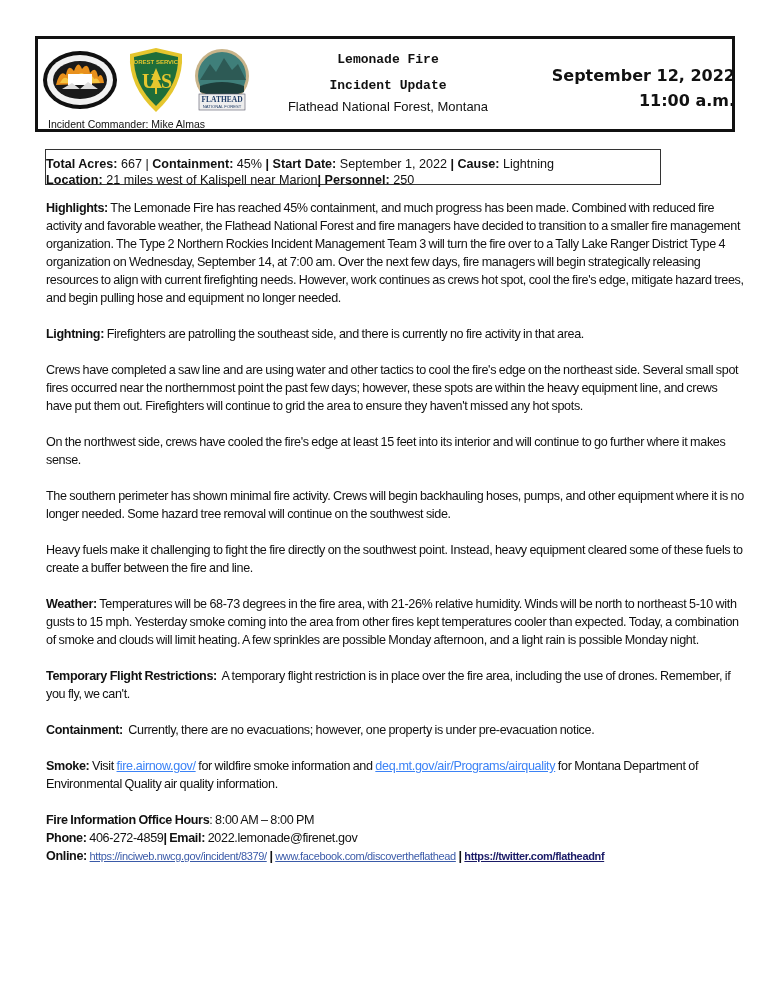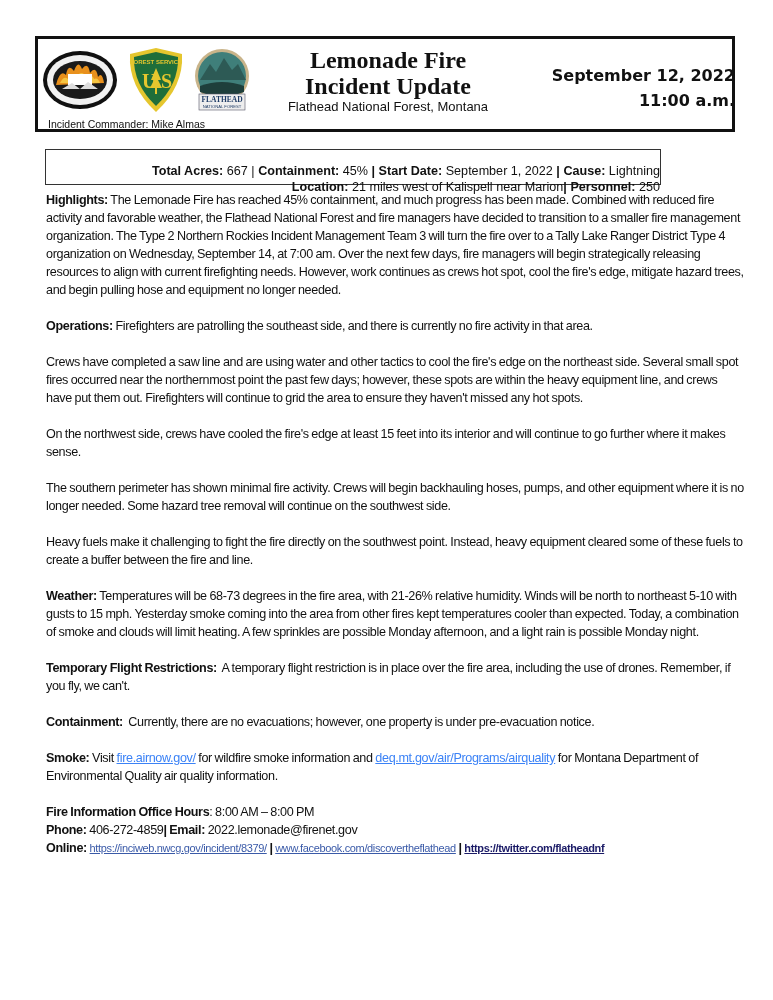--- a/index.html
+++ b/index.html
@@ -6,35 +6,35 @@
   body { width: 773px; height: 1000px; position: relative; overflow: hidden;
          font-family: "Liberation Sans", sans-serif; color: #111; }
 
   .header-box { position: absolute; left: 35px; top: 36px; width: 700px; height: 96px;
                 border: 3px solid #111; box-sizing: border-box; }
   .logos { position: absolute; left: 4px; top: 6px; height: 70px; display: flex; align-items: center; gap: 8px; }
   .logo { display: block; }
   .commander { position: absolute; left: 10px; top: 79px; font-size: 10.5px; font-family: "Liberation Sans", sans-serif; }
 
   .title-block { position: absolute; left: 240px; top: 8px; width: 220px; text-align: center; }
-  .title-line { font-family: Liberation Serif, serif; font-weight: bold; font-size: 24px; line-height: 26px; }
+  .title-line { font-family: Liberation Mono, monospace; font-weight: bold; font-size: 13px; line-height: 26px; }
   .subtitle { font-size: 13px; line-height: 15px; }
 
   .date-block { position: absolute; right: -3px; top: 24px; text-align: right; }
   .date-line { font-family: "DejaVu Sans", sans-serif; font-weight: bold; font-size: 16px; line-height: 25px; }
 
   .stats-box { position: absolute; left: 45px; top: 149px; width: 616px; height: 36px;
-               border: 1.5px solid #333; box-sizing: border-box; text-align: right;
-               font-family: "Liberation Sans Narrow", "Liberation Sans", sans-serif; font-size: 12.6px; line-height: 16px; padding-top: 13px; }
+               border: 1.5px solid #333; box-sizing: border-box; text-align: left;
+               font-family: "Liberation Sans Narrow", "Liberation Sans", sans-serif; font-size: 12.6px; line-height: 16px; padding-top: 6px; }
   .stats-box b { font-weight: bold; }
 
   .body { position: absolute; left: 46px; top: 187px; width: 700px;
           font-family: "Liberation Sans", sans-serif; font-size: 12.6px; line-height: 18px;
           letter-spacing: -0.35px; word-spacing: -0.5px; }
-  .para { margin: 4px 0 18px 0; }
+  .para { margin: 12px 0 18px 0; }
   .para b { font-weight: bold; }
   .link { color: #3b82f6; text-decoration: underline; }
   .link-small { color: #3a5aa8; text-decoration: underline; font-size: 11px; margin-top: 20px; }
   .link-dark { color: #1a1a66; text-decoration: underline; font-size: 11px; font-weight: bold; }
   .contact { margin: 0; }
 </style>
 </head>
 <body>
 
 <div class="header-box">
@@ -93,21 +93,21 @@
   </div>
   <div>
     <b>Location:</b><span> 21 miles west of Kalispell near Marion</span><b>|</b>
     <b>Personnel:</b><span> 250</span>
   </div>
 </div>
 
 <div class="body">
   <p class="para"><b>Highlights:</b><span> The Lemonade Fire has reached 45% containment, and much progress has been made. Combined with reduced fire activity and favorable weather, the Flathead National Forest and fire managers have decided to transition to a smaller fire management organization. The Type 2 Northern Rockies Incident Management Team 3 will turn the fire over to a Tally Lake Ranger District Type 4 organization on Wednesday, September 14, at 7:00 am. Over the next few days, fire managers will begin strategically releasing resources to align with current firefighting needs. However, work continues as crews hot spot, cool the fire's edge, mitigate hazard trees, and begin pulling hose and equipment no longer needed.</span></p>
 
-  <p class="para"><b>Operations:</b><span> Firefighters are patrolling the southeast side, and there is currently no fire activity in that area.</span></p>
+  <p class="para"><b>Lightning:</b><span> Firefighters are patrolling the southeast side, and there is currently no fire activity in that area.</span></p>
 
   <p class="para">Crews have completed a saw line and are using water and other tactics to cool the fire's edge on the northeast side. Several small spot fires occurred near the northernmost point the past few days; however, these spots are within the heavy equipment line, and crews have put them out. Firefighters will continue to grid the area to ensure they haven't missed any hot spots.</p>
   <p class="para">On the northwest side, crews have cooled the fire's edge at least 15 feet into its interior and will continue to go further where it makes sense.</p>
   <p class="para">The southern perimeter has shown minimal fire activity. Crews will begin backhauling hoses, pumps, and other equipment where it is no longer needed. Some hazard tree removal will continue on the southwest side.</p>
   <p class="para">Heavy fuels make it challenging to fight the fire directly on the southwest point. Instead, heavy equipment cleared some of these fuels to create a buffer between the fire and line.</p>
 
   <p class="para"><b>Weather:</b><span> Temperatures will be 68-73 degrees in the fire area, with 21-26% relative humidity. Winds will be north to northeast 5-10 with gusts to 15 mph. Yesterday smoke coming into the area from other fires kept temperatures cooler than expected. Today, a combination of smoke and clouds will limit heating. A few sprinkles are possible Monday afternoon, and a light rain is possible Monday night.</span></p>
 
   <p class="para"><b>Temporary Flight Restrictions:</b><span style="white-space:pre-wrap">  A temporary flight restriction is in place over the fire area, including the use of drones. Remember, if you fly, we can't.</span></p>
 

